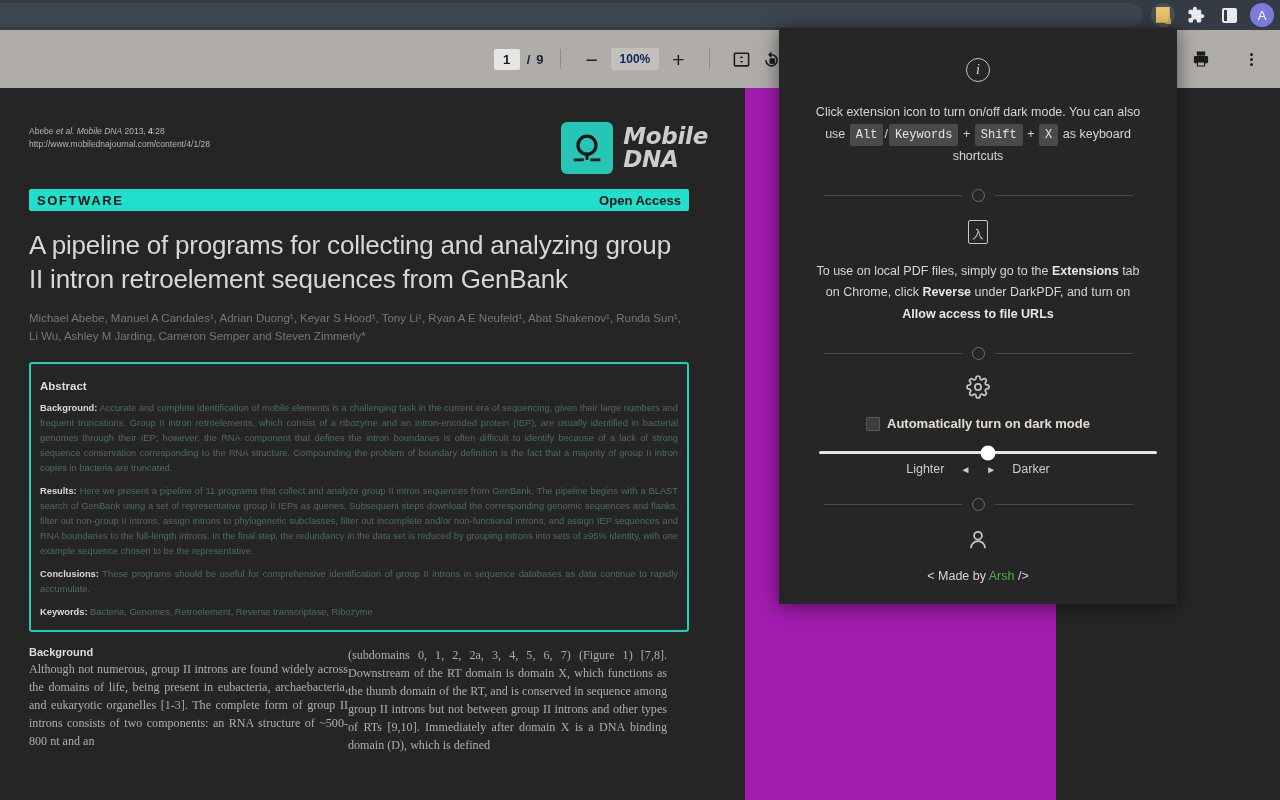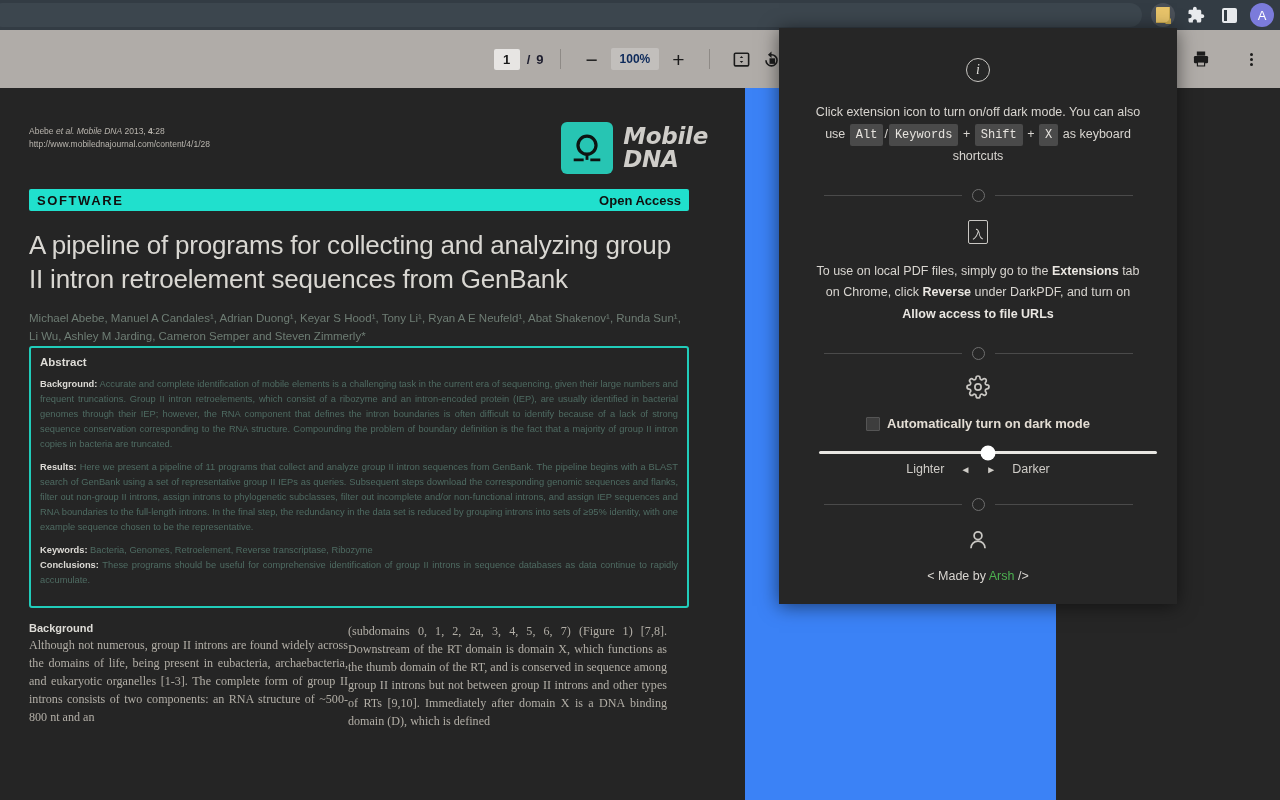--- a/index.html
+++ b/index.html
@@ -87,21 +87,21 @@
   .tb-right {
     position: absolute; right: 14px; top: 0; height: 58px;
     display: flex; align-items: center; gap: 20px;
   }
   .kebab { display: flex; flex-direction: column; gap: 2px; align-items: center; }
   .kebab i { width: 3px; height: 3px; background: #1c1c1c; border-radius: 50%; display: block; }
 
   
   .viewer {
     position: absolute; left: 0; top: 88px; width: 1056px; height: 712px;
-    background: #3b82f6;
+    background: #a21caf;
   }
   .page {
     position: absolute; left: 0; top: 0; width: 745px; height: 712px;
     background: #252525;
     overflow: hidden;
   }
   .page-inner { position: absolute; left: 29px; top: 0; width: 660px; }
 
   .cite { margin-top: 37px; font-size: 8.5px; color: #b9b5ae; line-height: 1.55; }
   .cite i { font-style: italic; }
@@ -135,22 +135,22 @@
 
   .title {
     margin-top: 18px; font-size: 26px; line-height: 1.3; color: #d9d7d2;
     font-weight: 400; letter-spacing: -0.2px;
   }
   .authors {
     margin-top: 12px; font-size: 11.5px; line-height: 1.6; color: #6e7d74;
   }
 
   .abstract {
-    border: 2px solid #21ccba; border-radius: 3px;
-    padding: 8px 9px 10px 9px;
+    margin-top: 16px; border: 2px solid #21ccba; border-radius: 3px;
+    padding: 16px 9px 10px 9px;
   }
   .abstract h3 { font-size: 11.5px; color: #dedcd7; font-weight: bold; margin-bottom: 9px; }
   .abs-p { font-size: 9.3px; line-height: 1.62; color: #4e6b62; margin-bottom: 8px; text-align: justify; }
   .abs-p b { color: #dcdad5; font-weight: bold; }
   .abs-p.last { margin-bottom: 0; }
 
   .body-cols {
     margin-top: 14px; display: flex; 
   }
   .col { width: 319px; }
@@ -328,22 +328,22 @@
         <span class="right">Open Access</span>
       </div>
 
       <div class="title">A pipeline of programs for collecting and analyzing group II intron retroelement sequences from GenBank</div>
       <div class="authors">Michael Abebe, Manuel A Candales¹, Adrian Duong¹, Keyar S Hood¹, Tony Li¹, Ryan A E Neufeld¹, Abat Shakenov¹, Runda Sun¹, Li Wu, Ashley M Jarding, Cameron Semper and Steven Zimmerly*</div>
 
       <div class="abstract">
         <h3>Abstract</h3>
         <p class="abs-p"><b>Background:</b><span> Accurate and complete identification of mobile elements is a challenging task in the current era of sequencing, given their large numbers and frequent truncations. Group II intron retroelements, which consist of a ribozyme and an intron-encoded protein (IEP), are usually identified in bacterial genomes through their IEP; however, the RNA component that defines the intron boundaries is often difficult to identify because of a lack of strong sequence conservation corresponding to the RNA structure. Compounding the problem of boundary definition is the fact that a majority of group II intron copies in bacteria are truncated.</span></p>
         <p class="abs-p"><b>Results:</b><span> Here we present a pipeline of 11 programs that collect and analyze group II intron sequences from GenBank. The pipeline begins with a BLAST search of GenBank using a set of representative group II IEPs as queries. Subsequent steps download the corresponding genomic sequences and flanks, filter out non-group II introns, assign introns to phylogenetic subclasses, filter out incomplete and/or non-functional introns, and assign IEP sequences and RNA boundaries to the full-length introns. In the final step, the redundancy in the data set is reduced by grouping introns into sets of ≥95% identity, with one example sequence chosen to be the representative.</span></p>
+        <p class="abs-p"><b>Conclusions:</b><span> These programs should be useful for comprehensive identification of group II introns in sequence databases as data continue to rapidly accumulate.</span></p>
         <p class="abs-p last"><b>Keywords:</b><span> Bacteria, Genomes, Retroelement, Reverse transcriptase, Ribozyme</span></p>
-        <p class="abs-p"><b>Conclusions:</b><span> These programs should be useful for comprehensive identification of group II introns in sequence databases as data continue to rapidly accumulate.</span></p>
       </div>
 
       <div class="body-cols">
         <div class="col">
           <h4>Background</h4>
           <p>Although not numerous, group II introns are found widely across the domains of life, being present in eubacteria, archaebacteria, and eukaryotic organelles [1-3]. The complete form of group II introns consists of two components: an RNA structure of ~500-800 nt and an</p>
         </div>
         <div class="col">
           <p>(subdomains 0, 1, 2, 2a, 3, 4, 5, 6, 7) (Figure 1) [7,8]. Downstream of the RT domain is domain X, which functions as the thumb domain of the RT, and is conserved in sequence among group II introns but not between group II introns and other types of RTs [9,10]. Immediately after domain X is a DNA binding domain (D), which is defined</p>
         </div>

